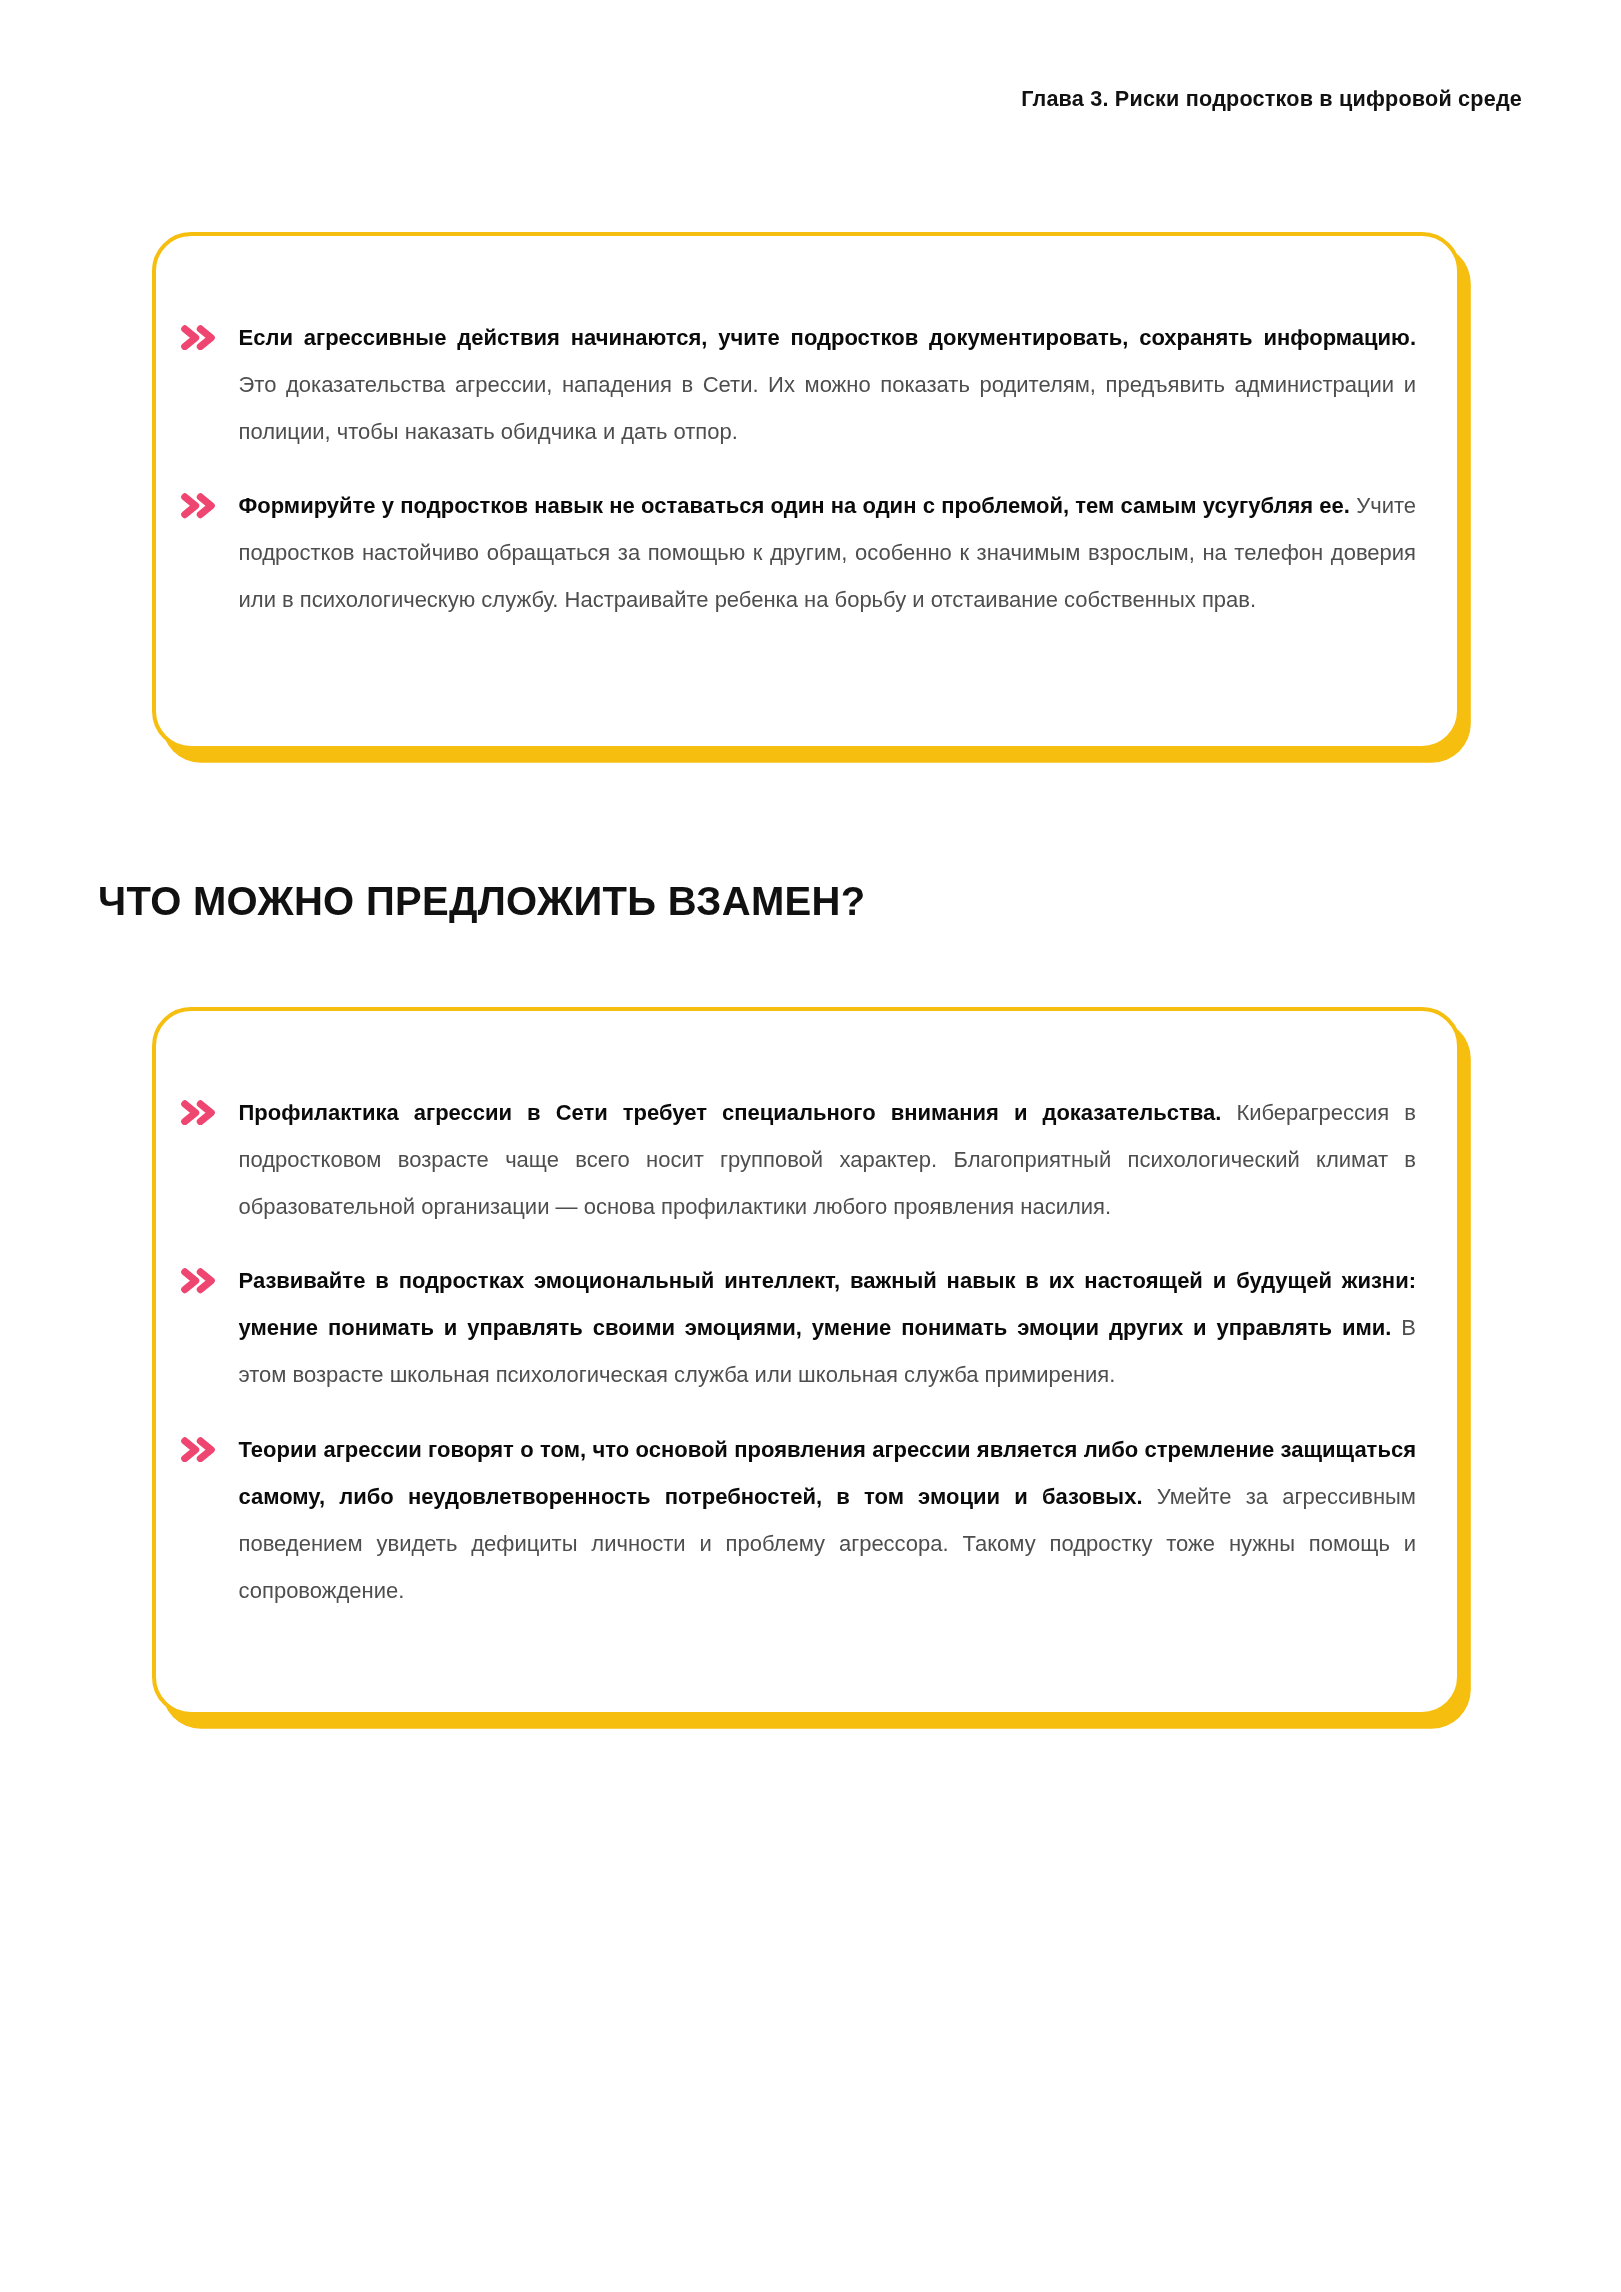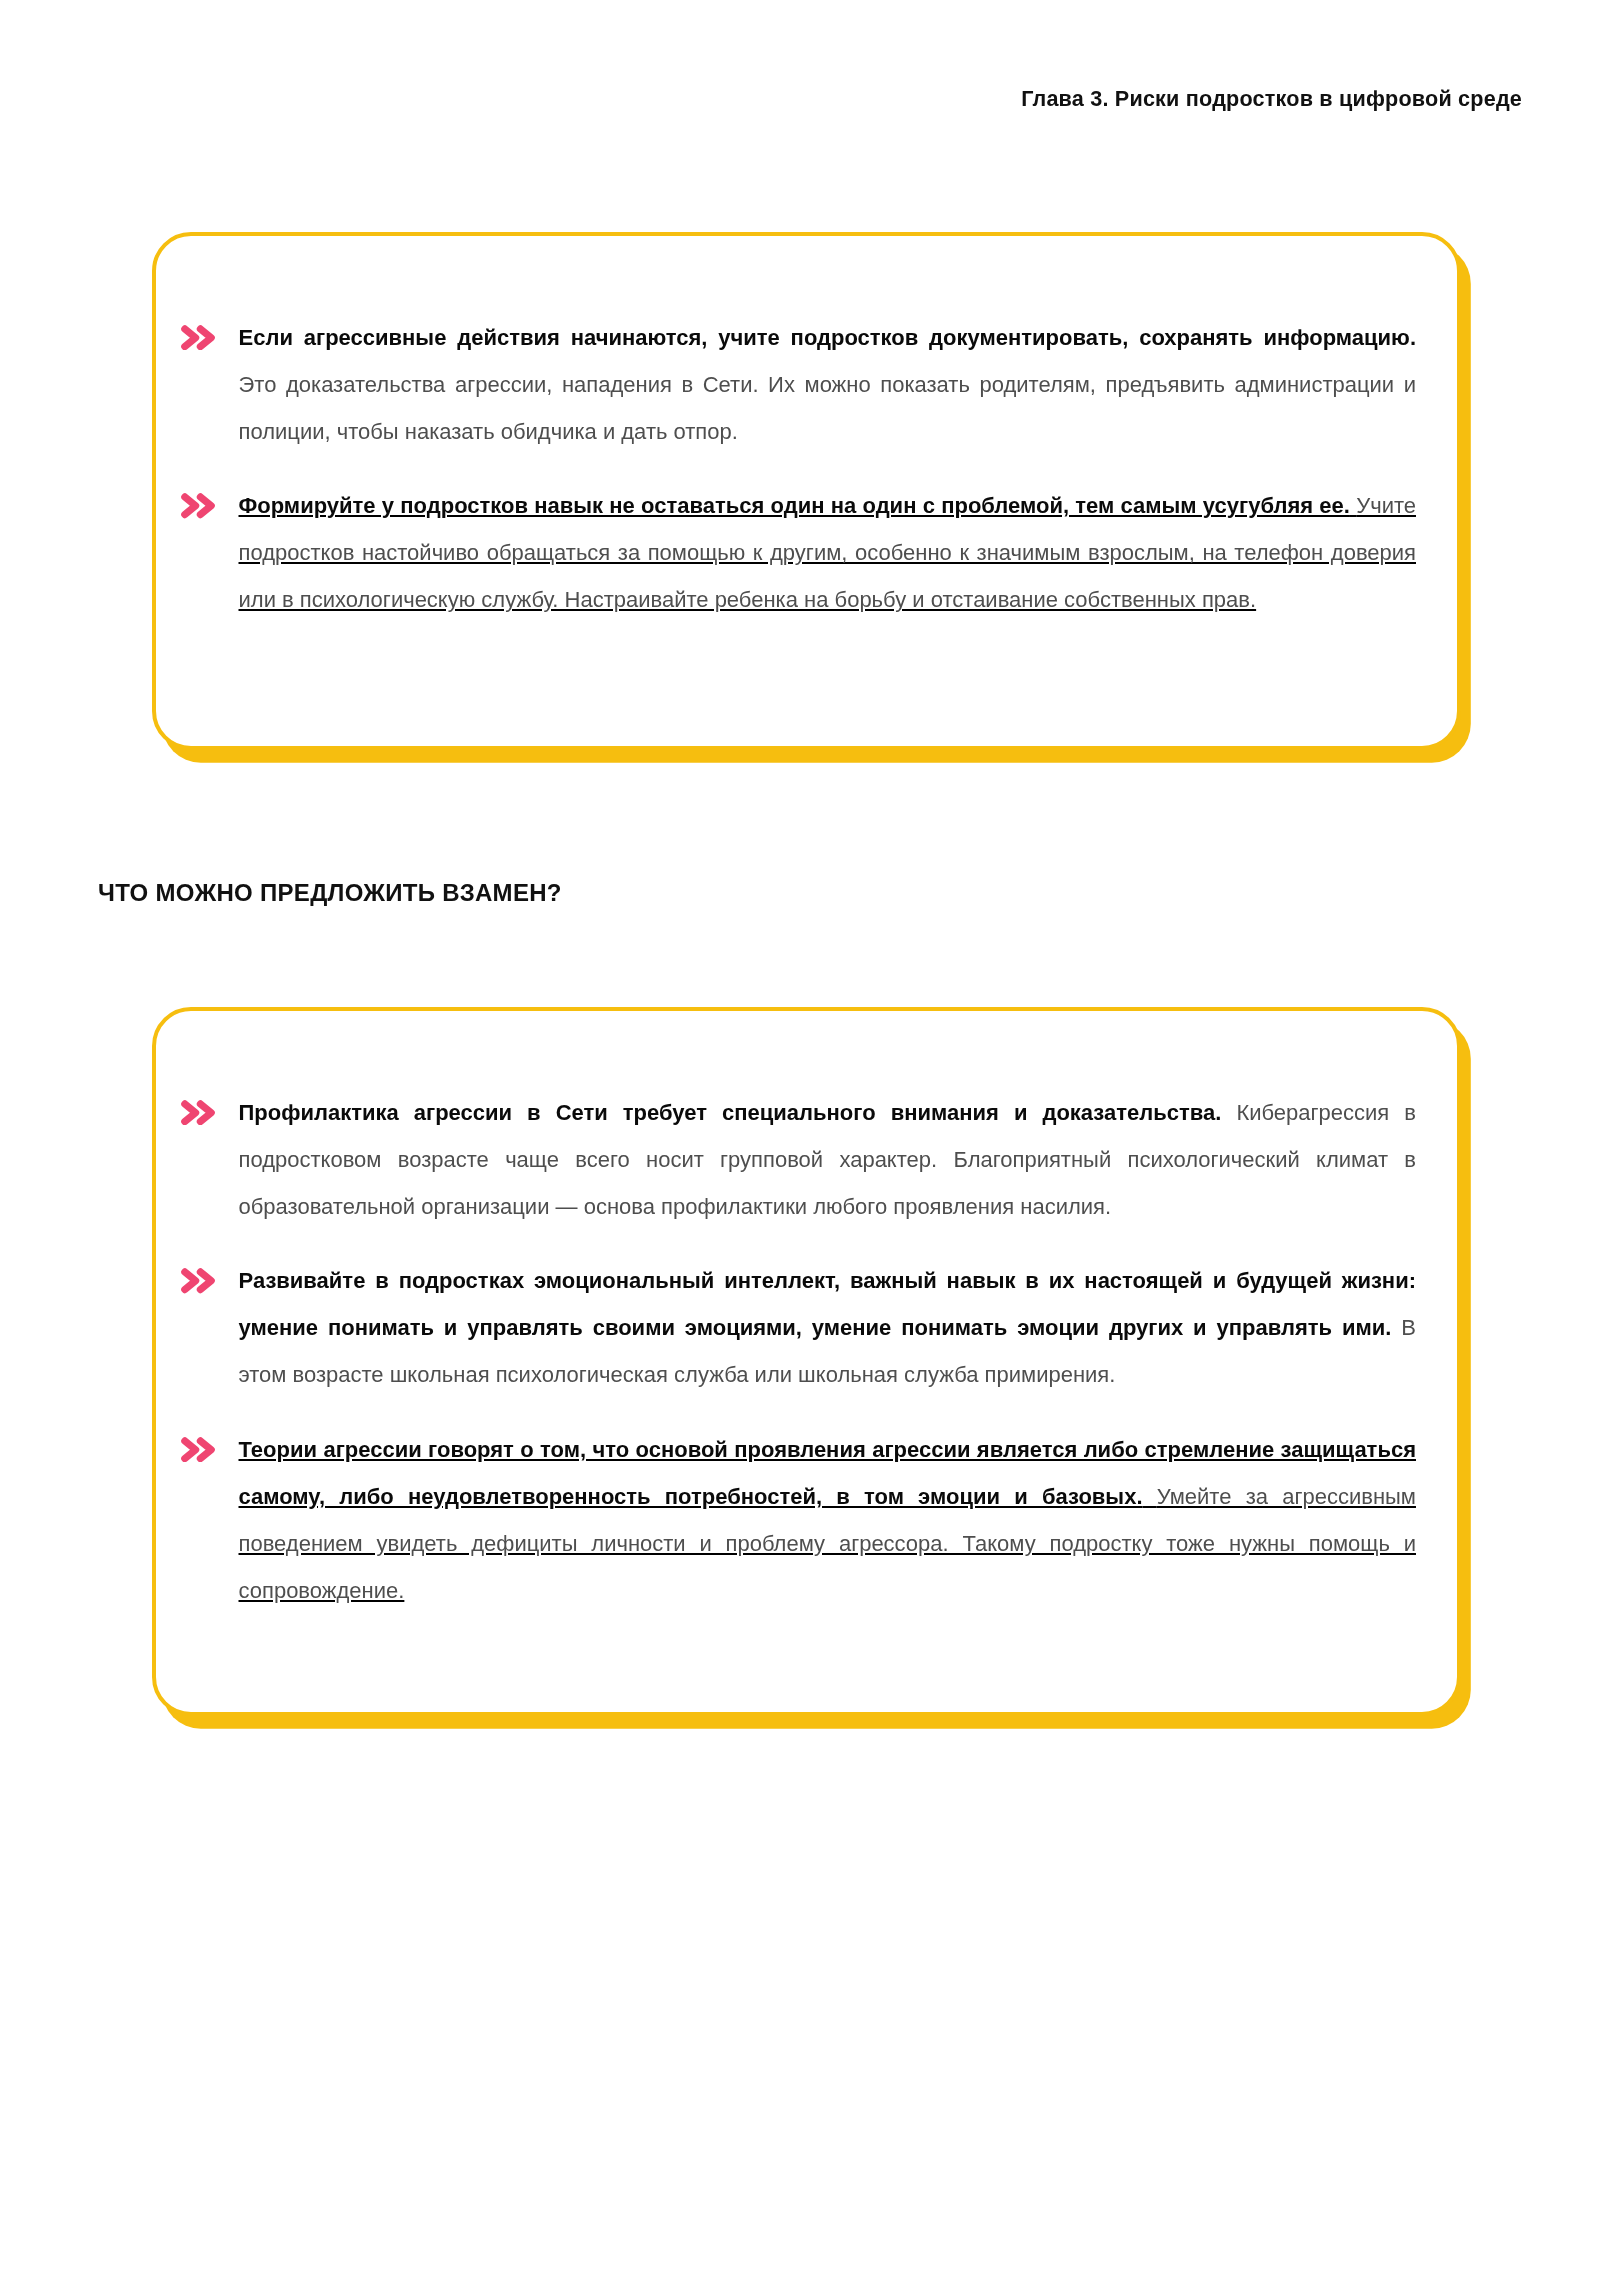--- a/index.html
+++ b/index.html
@@ -39,31 +39,31 @@
     border-radius: 39px;
     box-shadow: 9.8px 12.7px 0 0 var(--accent-yellow);
     padding: 78px 41px 49px 23.5px;
   }
   .card-1 { top: 232px; min-height: 518px; }
   .card-2 { top: 1007px; min-height: 709px; }
   .section-title {
     position: absolute;
     left: 98px;
     top: 879px;
-    font-size: 24px;
+    font-size: 40px;
     font-weight: 700;
     color: var(--heading-black);
     letter-spacing: 0.3px;
   }
   .bullet {
     display: flex;
     align-items: flex-start;
     margin-bottom: 27.4px;
   }
-  .bullet:last-child { margin-bottom: 0; text-decoration: underline; }
+  .bullet:last-child { margin-bottom: 0; }
   .chevron {
     flex: 0 0 59px;
     color: var(--bullet-pink);
     padding-top: 10.8px;
   }
   .chevron svg { display: block; }
   .bullet-text {
     flex: 1;
     font-size: 22px;
     line-height: 47px;

